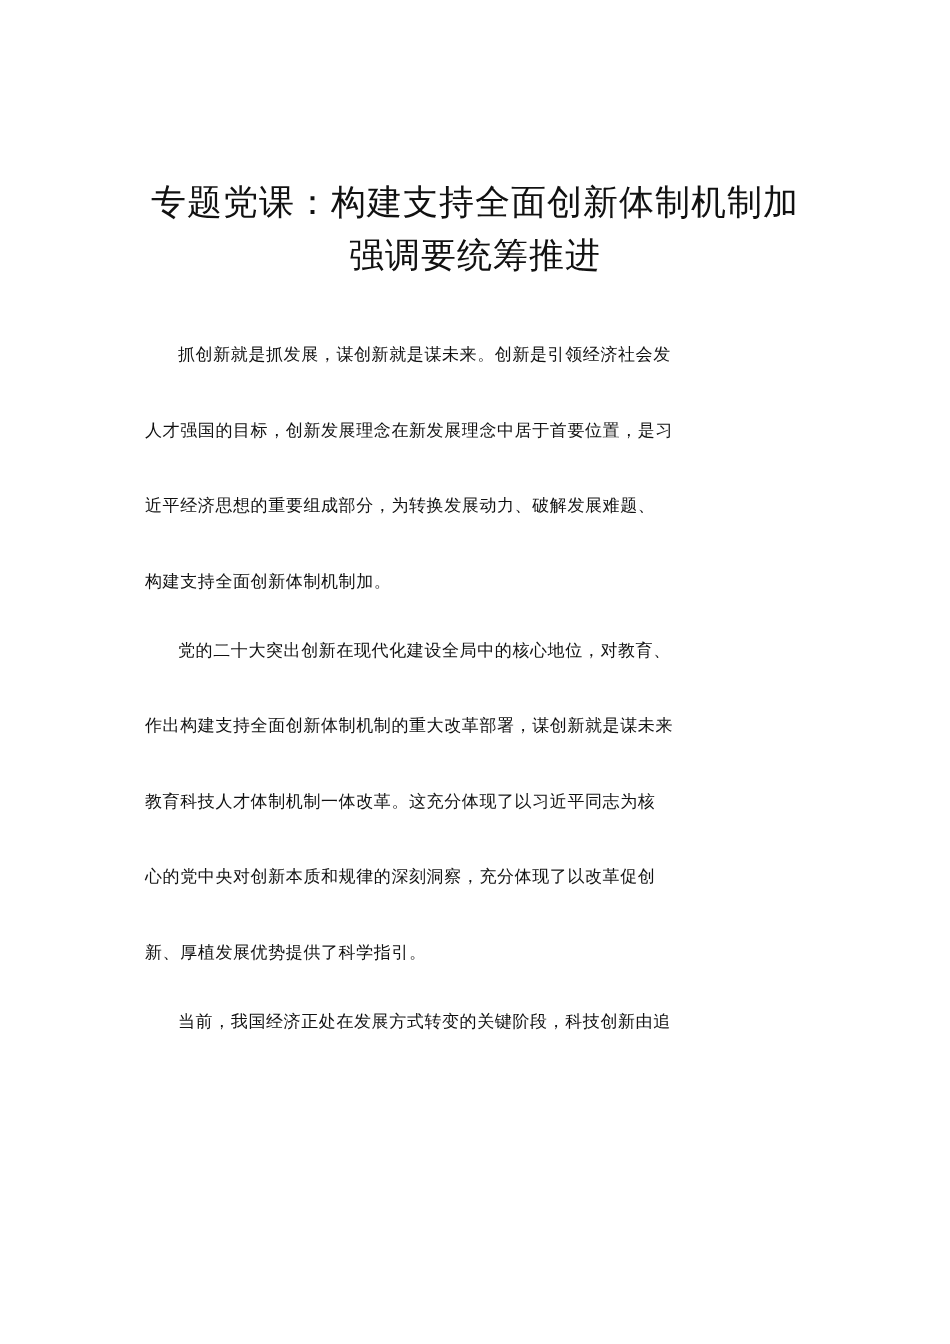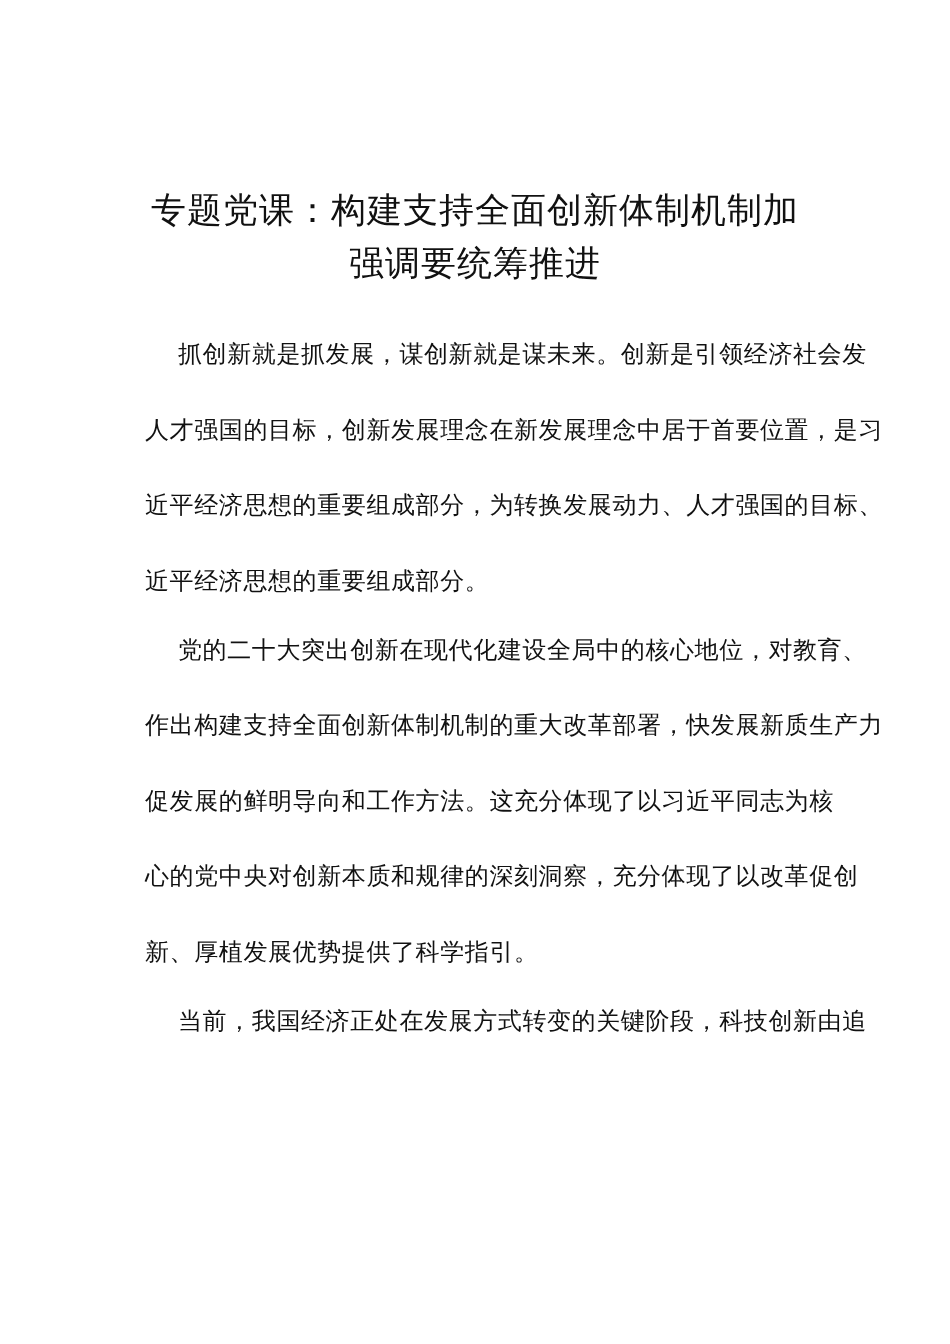--- a/index.html
+++ b/index.html
@@ -19,42 +19,42 @@
       position: absolute;
       left: 0;
       top: 0;
       width: 950px;
       height: 1344px;
       background: #ffffff;
     }
     .title {
       position: absolute;
       left: 140px;
-      top: 184px;
+      top: 176px;
       width: 670px;
       text-align: center;
       font-size: 35px;
       line-height: 53px;
       letter-spacing: 1px;
       font-weight: normal;
       margin: 0;
     }
     .title span {
       display: block;
       white-space: nowrap;
     }
     .body {
       position: absolute;
       left: 145px;
       top: 339px;
       width: 662px;
     }
     .line {
       display: block;
-      font-size: 24px;
+      font-size: 17px;
       height: 75.5px;
       line-height: 30px;
       white-space: nowrap;
       letter-spacing: 0.6px;
     }
     .line.indent {
       padding-left: 33px;
     }
     .line.last {
       height: 69px;
@@ -66,27 +66,27 @@
 <div class="page">
   <h1 class="title">
     <span>专题党课：构建支持全面创新体制机制加</span>
     <span>强调要统筹推进</span>
   </h1>
 
   <div class="body">
     <div>
       <span class="line indent">抓创新就是抓发展，谋创新就是谋未来。创新是引领经济社会发</span>
       <span class="line">人才强国的目标，创新发展理念在新发展理念中居于首要位置，是习</span>
-      <span class="line">近平经济思想的重要组成部分，为转换发展动力、人才强国的目标、</span>
-      <span class="line last">近平经济思想的重要组成部分。</span>
+      <span class="line">近平经济思想的重要组成部分，为转换发展动力、破解发展难题、</span>
+      <span class="line last">构建支持全面创新体制机制加。</span>
     </div>
     <div>
       <span class="line indent">党的二十大突出创新在现代化建设全局中的核心地位，对教育、</span>
-      <span class="line">作出构建支持全面创新体制机制的重大改革部署，快发展新质生产力</span>
-      <span class="line">促发展的鲜明导向和工作方法。这充分体现了以习近平同志为核</span>
+      <span class="line">作出构建支持全面创新体制机制的重大改革部署，谋创新就是谋未来</span>
+      <span class="line">教育科技人才体制机制一体改革。这充分体现了以习近平同志为核</span>
       <span class="line">心的党中央对创新本质和规律的深刻洞察，充分体现了以改革促创</span>
       <span class="line last">新、厚植发展优势提供了科学指引。</span>
     </div>
     <div>
       <span class="line indent">当前，我国经济正处在发展方式转变的关键阶段，科技创新由追</span>
     </div>
   </div>
 </div>
 
 </body></html>

